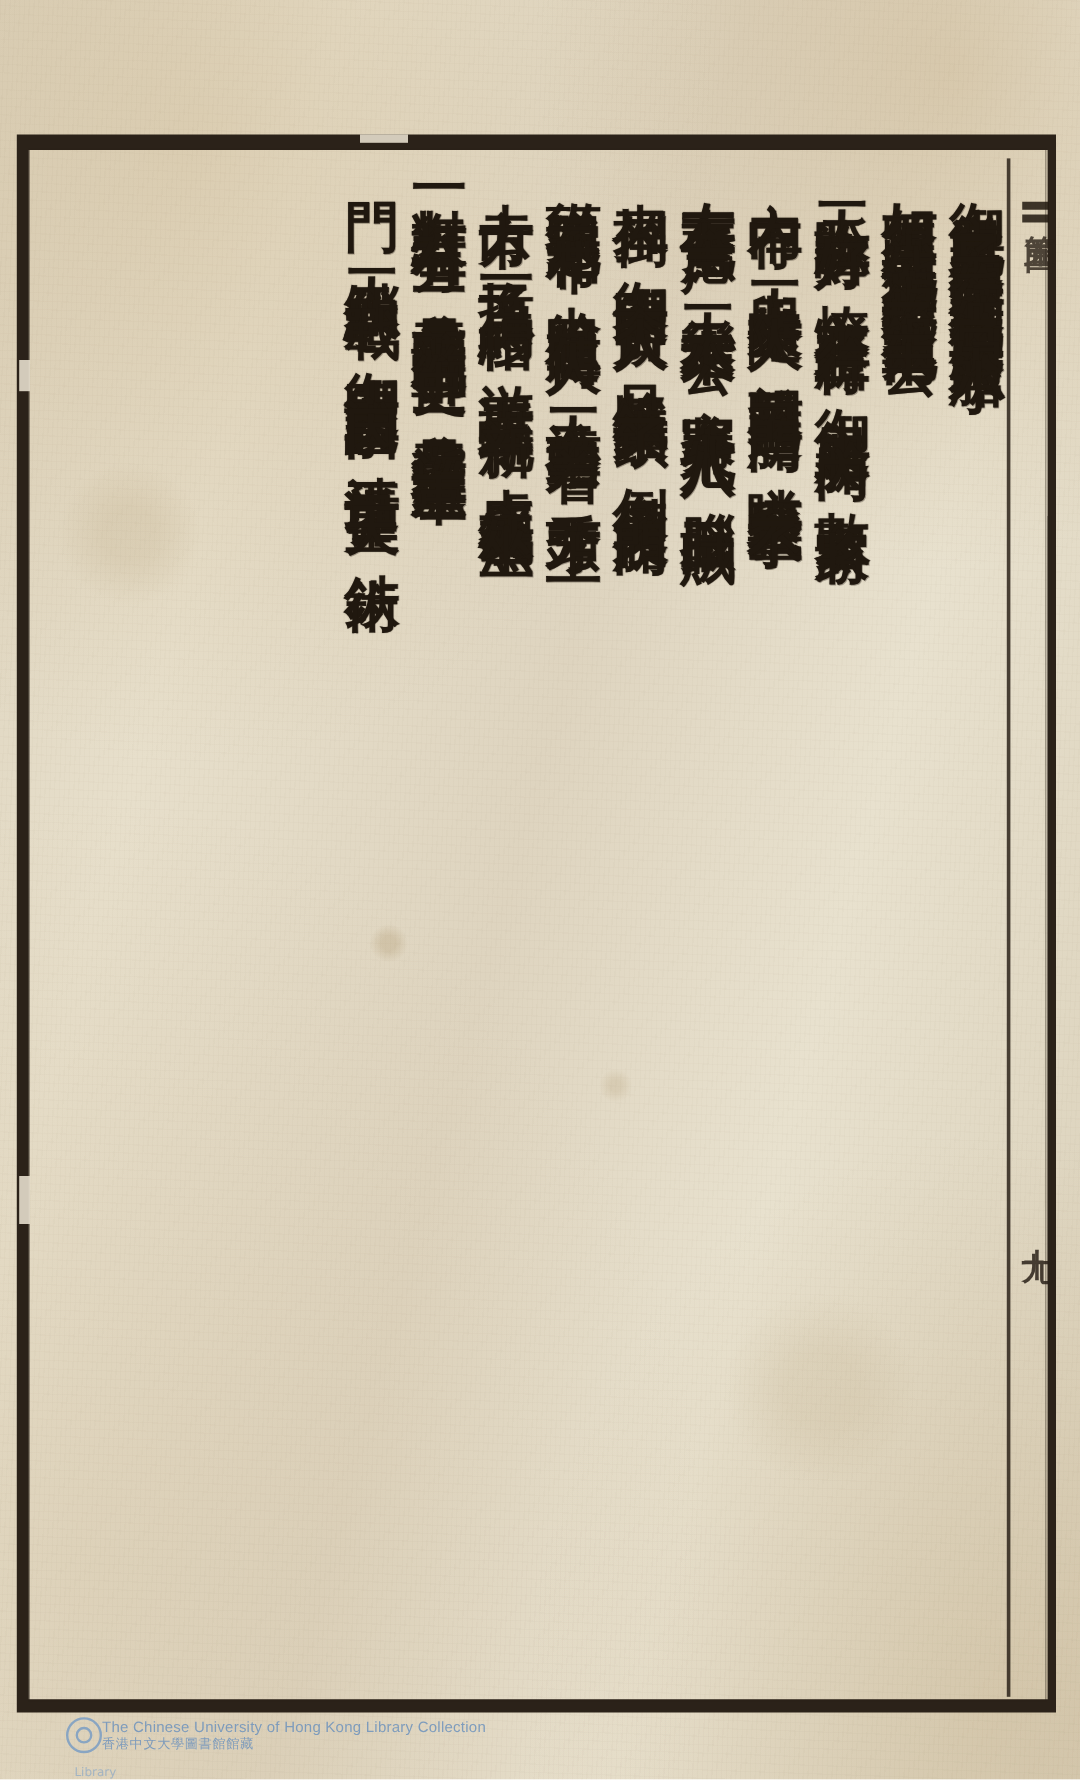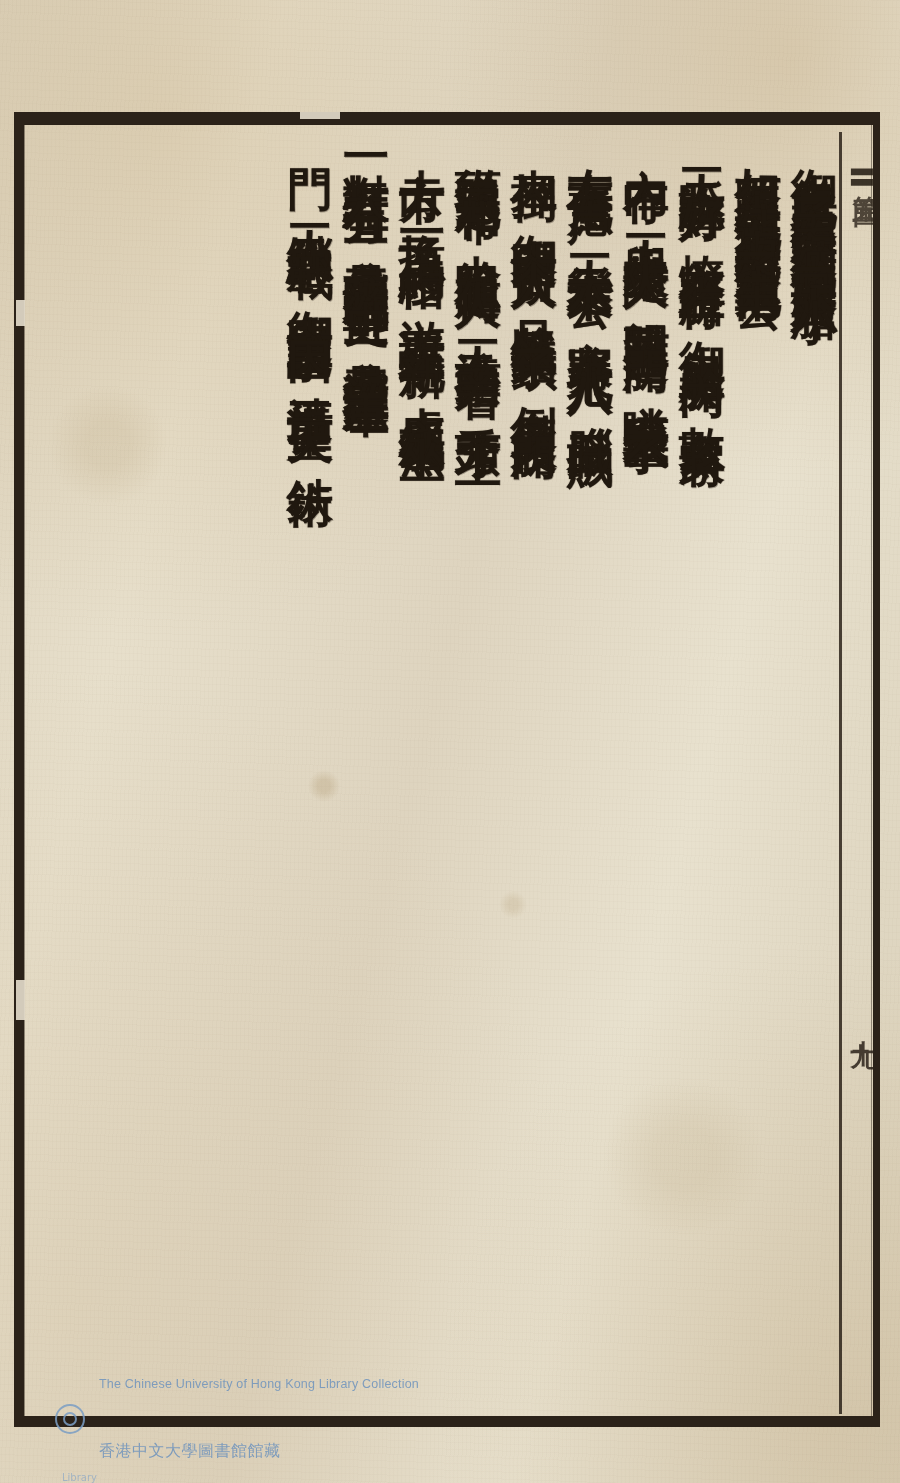--- a/index.html
+++ b/index.html
@@ -161,22 +161,22 @@
     letter-spacing: 3px;
     opacity: .85;
   }
 
   
   #watermark {
     position: absolute;
     left: 55px;
     bottom: 22px;
     display: flex;
-    align-items: center;
-    gap: 14px;
+    align-items: flex-end;
+    gap: 0;
     opacity: .85;
   }
   #wm-seal {
     width: 26px;
     height: 26px;
     border-radius: 50%;
     border: 2px solid #7b9ec4;
     position: relative;
     flex: 0 0 26px;
   }
@@ -190,24 +190,23 @@
   }
   #wm-text { line-height: 1.25; }
   #wm-en {
     font-family: "Liberation Sans", sans-serif;
     font-size: 12.5px;
     color: #6e93bd;
     letter-spacing: .2px;
   }
   #wm-zh {
     font-family: "DejaVu Sans", sans-serif;
-    font-size: 16px;
+    font-size: 11px;
     color: #6e93bd;
     letter-spacing: .5px;
-    margin-top: 48px;
   }
   #wm-corner {
     position: absolute;
     left: 62px;
     bottom: 0px;
     font-family: "DejaVu Sans", sans-serif;
     font-size: 10px;
     color: #8aa7c6;
     opacity: .7;
   }

